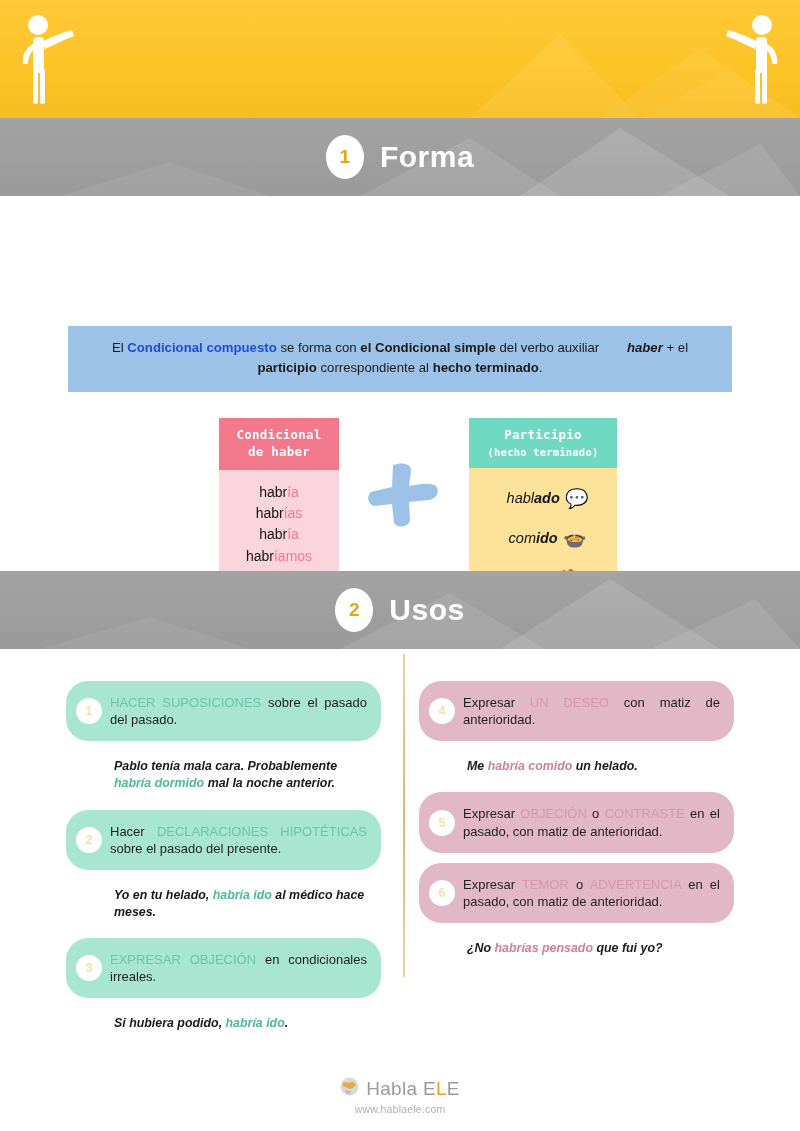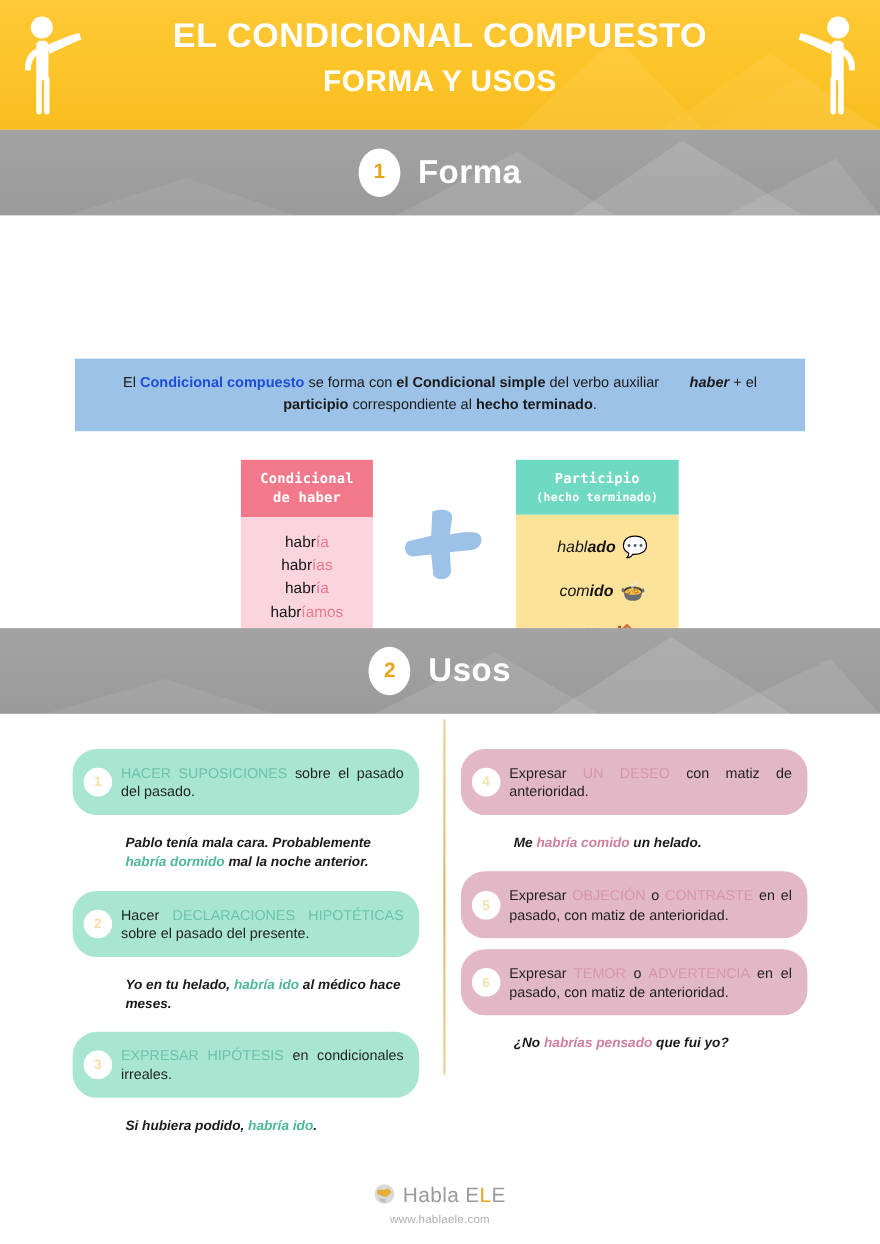--- a/index.html
+++ b/index.html
@@ -212,24 +212,20 @@
           <circle cx="22" cy="11" r="10" fill="#fff"></circle>
           <rect x="17" y="23" width="11" height="36" rx="4" fill="#fff"></rect>
           <path d="M27 27 C38 22 48 18 56 16 L58 22 C50 25 40 30 29 35 Z" fill="#fff"></path>
           <path d="M17 30 C9 34 6 42 7 50 L12 50 C12 44 14 38 19 35 Z" fill="#fff"></path>
           <rect x="17" y="55" width="5" height="35" rx="2.5" fill="#fff"></rect>
           <rect x="24" y="55" width="5" height="35" rx="2.5" fill="#fff"></rect>
         </g>
       </svg>
     </span>
 
-    <div class="header-titles">
-      <div class="title-main">EL CONDICIONAL COMPUESTO</div>
-      <div class="title-sub">FORMA Y USOS</div>
-    </div>
   </div>
 
   <div class="band">
     <svg class="band-mount" viewBox="0 0 800 78" preserveAspectRatio="none">
       <polygon points="360,78 470,20 560,78" fill="#ffffff" opacity=".10"></polygon>
       <polygon points="520,78 620,10 730,78" fill="#ffffff" opacity=".13"></polygon>
       <polygon points="660,78 760,26 800,78" fill="#ffffff" opacity=".10"></polygon>
       <polygon points="60,78 170,44 270,78" fill="#ffffff" opacity=".07"></polygon>
     </svg>
     <div class="band-inner">
@@ -317,21 +313,21 @@
         <div class="ex-text"><span>Pablo tenía mala cara. Probablemente </span><span class="ex-hl">habría dormido</span><span> mal la noche anterior.</span></div>
 
         <div class="use-card">
           <span class="badge">2</span>
           <span class="use-text"><span>Hacer </span><span class="kw">DECLARACIONES HIPOTÉTICAS</span><span> sobre el pasado del presente.</span></span>
         </div>
         <div class="ex-text"><span>Yo en tu helado, </span><span class="ex-hl">habría ido</span><span> al médico hace meses.</span></div>
 
         <div class="use-card">
           <span class="badge">3</span>
-          <span class="use-text"><span class="kw">EXPRESAR HIPÓTESIS</span><span> en condicionales irreales.</span></span>
+          <span class="use-text"><span class="kw">EXPRESAR OBJECIÓN</span><span> en condicionales irreales.</span></span>
         </div>
         <div class="ex-text"><span>Si hubiera podido, </span><span class="ex-hl">habría ido</span><span>.</span></div>
 
       </div>
 
       <div class="col col-right">
 
         <div class="use-card">
           <span class="badge">4</span>
           <span class="use-text"><span>Expresar </span><span class="kw">UN DESEO</span><span> con matiz de anterioridad.</span></span>

